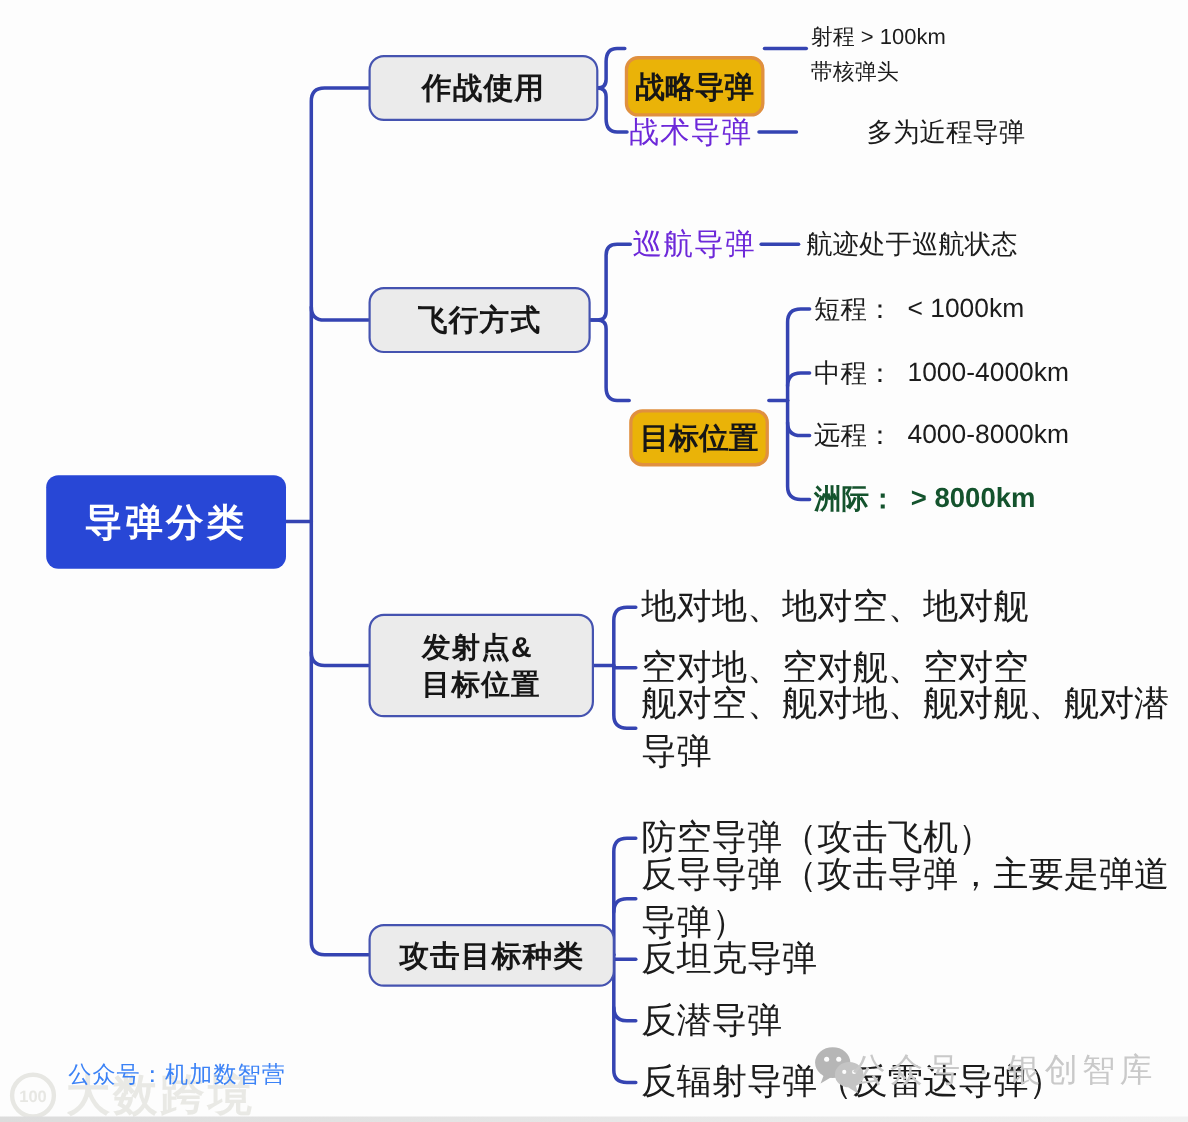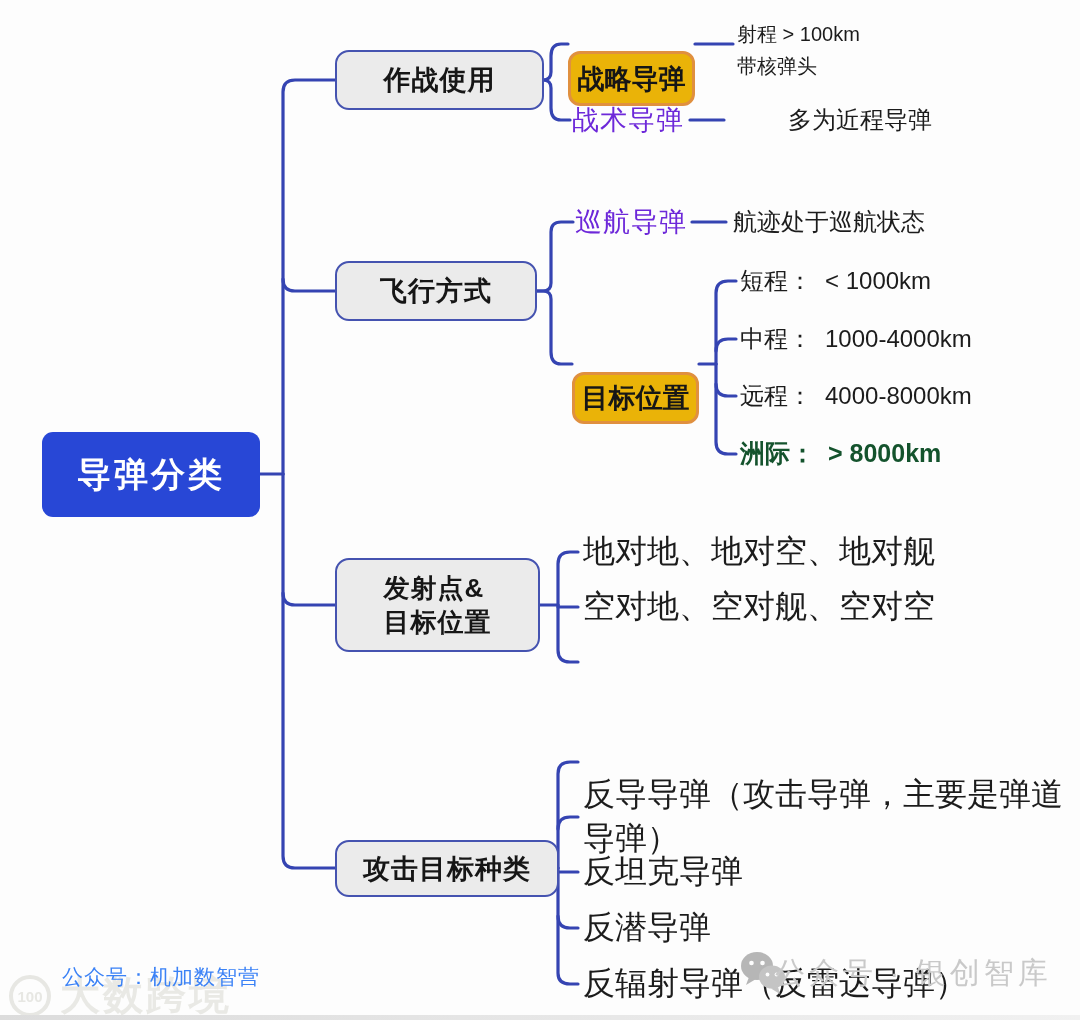--- a/index.html
+++ b/index.html
@@ -145,23 +145,29 @@
       <div>发射点&amp;</div>
       <div>目标位置</div>
     </div>
   </div>
   <div class="item" style="top:537px;">
     <span>地对地、地对空、地对舰</span>
   </div>
   <div class="item" style="top:592px;">
     <span>空对地、空对舰、空对空</span>
   </div>
+  <div class="item" style="top:647px;">
+    <span>舰对空、舰对地、舰对舰、舰对潜导弹</span>
+  </div>
 
   <div class="node branch-box" style="left:335px;top:840px;width:224px;height:57px;">
     <span>攻击目标种类</span>
+  </div>
+  <div class="item" style="top:747px;">
+    <span>防空导弹（攻击飞机）</span>
   </div>
   <div class="item" style="top:802px;">
     <span>反导导弹（攻击导弹，主要是弹道导弹）</span>
   </div>
   <div class="item" style="top:857px;">
     <span>反坦克导弹</span>
   </div>
   <div class="item" style="top:913px;">
     <span>反潜导弹</span>
   </div>

